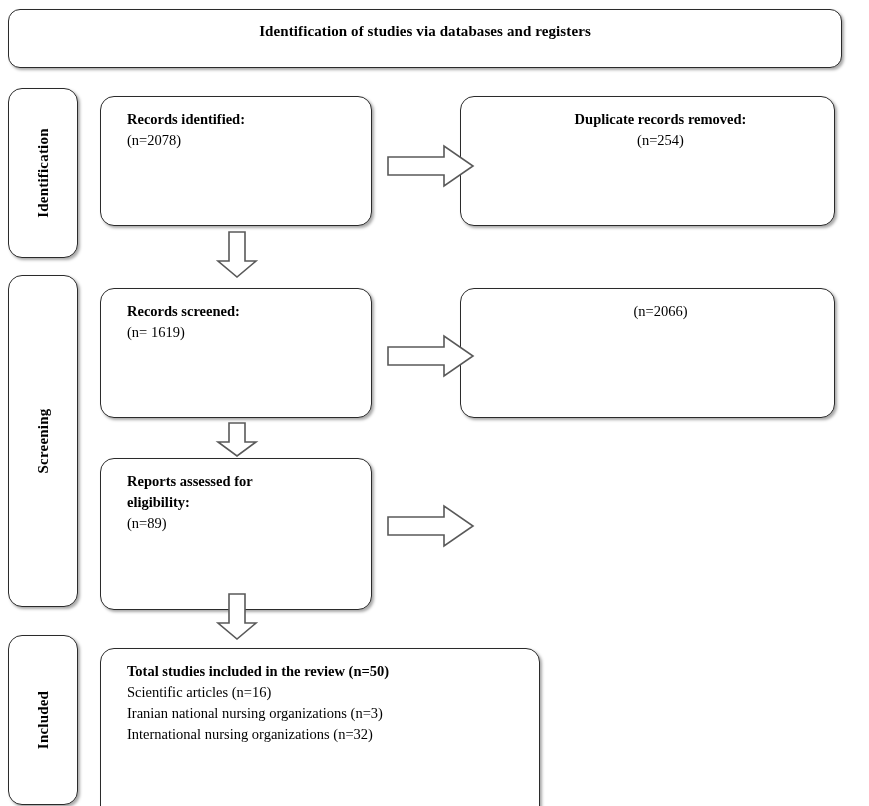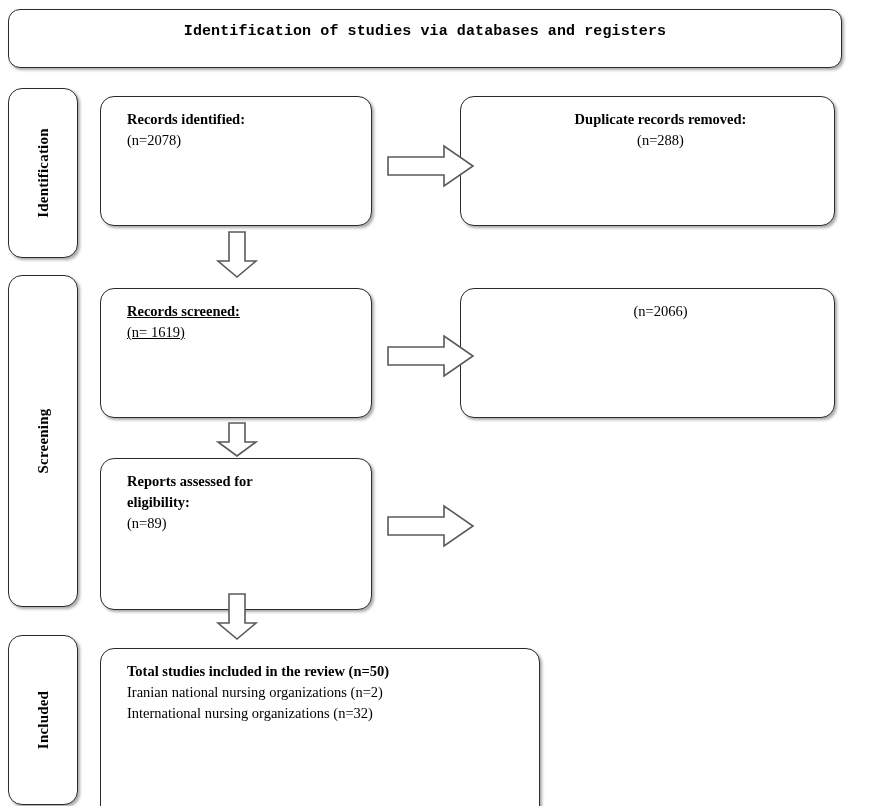--- a/index.html
+++ b/index.html
@@ -28,21 +28,20 @@
     box-shadow: 2px 2px 3px rgba(0,0,0,0.34);
   }
 
   
   #header-box {
     left: 8px;
     top: 9px;
     width: 834px;
     height: 59px;
     border-radius: 12px;
-    font-family: Liberation Mono, monospace;
   }
   #header-title {
     position: absolute;
     left: 0;
     right: 0;
     top: 13px;
     text-align: center;
     font-weight: bold;
     font-size: 15px;
     letter-spacing: 0.1px;
@@ -70,21 +69,21 @@
 
   
   .content-box {
     padding: 12px 0 0 26px;
   }
   .col-left  { left: 100px; width: 272px; }
   .col-right { left: 460px; width: 375px; text-align: center; }
 
   #box-identified { top: 96px;  height: 130px; }
   #box-duplicates { top: 96px;  height: 130px; }
-  #box-screened   { top: 288px; height: 130px; text-decoration: underline; }
+  #box-screened   { top: 288px; height: 130px; }
   #box-excluded   { top: 288px; height: 130px; }
   #box-assessed   { top: 458px; height: 152px; }
   #box-reports-excluded { top: 458px; height: 130px; }
   #box-total {
     left: 100px;
     width: 440px;
     top: 648px;
     height: 188px;
   }
 
@@ -128,42 +127,43 @@
     <span class="stage-label">Included</span>
   </div>
 
   <div class="box content-box col-left" id="box-identified">
     <div class="line bold">Records identified:</div>
     <div class="line">(n=2078)</div>
   </div>
 
   <div class="box content-box col-right" id="box-duplicates">
     <div class="line bold">Duplicate records removed:</div>
-    <div class="line">(n=288)</div>
+    <div class="line">(n=254)</div>
   </div>
 
   <div class="box content-box col-left" id="box-screened">
     <div class="line bold">Records screened:</div>
     <div class="line">(n= 1619)</div>
   </div>
 
   <div class="box content-box col-right" id="box-excluded">
     <div class="line">(n=2066)</div>
   </div>
 
   <div class="box content-box col-left" id="box-assessed">
     <div class="line bold">Reports assessed for</div>
     <div class="line bold">eligibility:</div>
     <div class="line">(n=89)</div>
   </div>
 
 
   <div class="box content-box" id="box-total">
     <div class="line bold">Total studies included in the review (n=50)</div>
-    <div class="line">Iranian national nursing organizations (n=2)</div>
+    <div class="line">Scientific articles (n=16)</div>
+    <div class="line">Iranian national nursing organizations (n=3)</div>
     <div class="line">International nursing organizations (n=32)</div>
   </div>
 
   <div class="arrow" id="arrow-right-1">
     <svg width="90" height="46" viewBox="0 0 90 46">
       <polygon points="2,14 58,14 58,3 87,23 58,43 58,32 2,32" fill="#ffffff" stroke="#595959" stroke-width="1.6" stroke-linejoin="miter"></polygon>
     </svg>
   </div>
 
   <div class="arrow" id="arrow-right-2">

